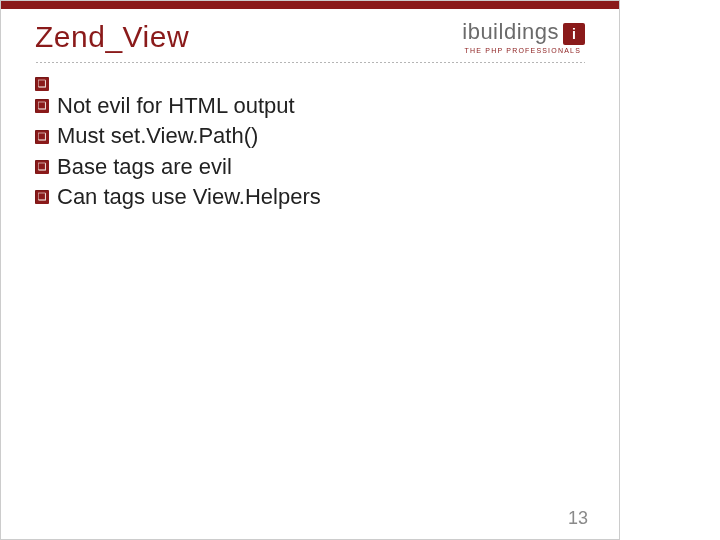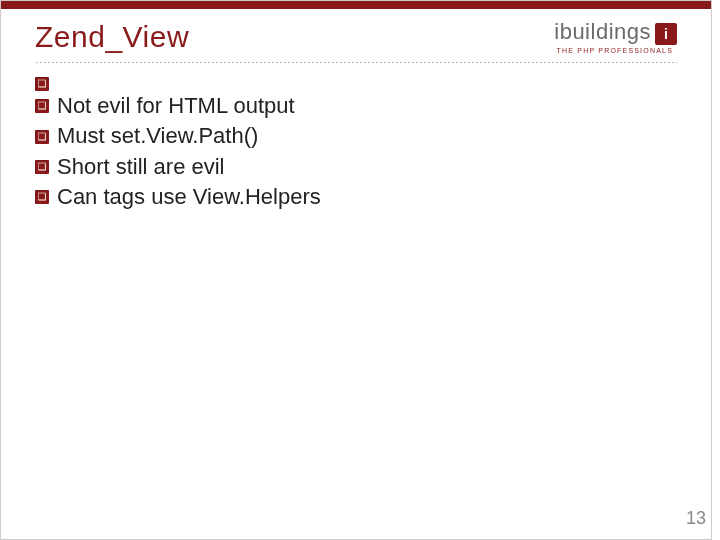--- a/index.html
+++ b/index.html
@@ -2,21 +2,21 @@
 <html><head>
   <meta charset="utf-8">
   <style>
     * { margin: 0; padding: 0; box-sizing: border-box; }
     html, body { width: 720px; height: 540px; overflow: hidden; }
     body {
       font-family: Arial, Helvetica, sans-serif;
       background: #ffffff;
     }
     .slide {
-      width: 712px;
+      width: 620px;
       height: 540px;
       position: relative;
       border: 1px solid #ccc;
       background: #ffffff;
     }
     .topbar {
       height: 8px;
       background: #8a1a1a;
     }
     .header {
@@ -93,21 +93,21 @@
       align-items: center;
       justify-content: center;
       color: #f7efe9;
       font-size: 10px;
       border-radius: 1px;
       flex-shrink: 0;
       box-shadow: inset 1px 1px 0 rgba(0,0,0,0.15);
     }
     .pagenum {
       position: absolute;
-      right: 5px;
+      right: 31px;
       bottom: 10px;
       font-size: 18px;
       color: #8a8a8a;
     }
   </style>
 </head>
 <body>
 
 <div class="slide">
   <div class="topbar"></div>
@@ -132,21 +132,21 @@
     <div class="bullet-item">
       <span class="bullet-icon">❏</span>
       <span>Not evil for HTML output</span>
     </div>
     <div class="bullet-item">
       <span class="bullet-icon">❏</span>
       <span>Must set.View.Path()</span>
     </div>
     <div class="bullet-item">
       <span class="bullet-icon">❏</span>
-      <span>Short still are evil</span>
+      <span>Base tags are evil</span>
     </div>
     <div class="bullet-item">
       <span class="bullet-icon">❏</span>
       <span>Can tags use View.Helpers</span>
     </div>
   </div>
 
   <div class="pagenum">13</div>
 </div>
 

